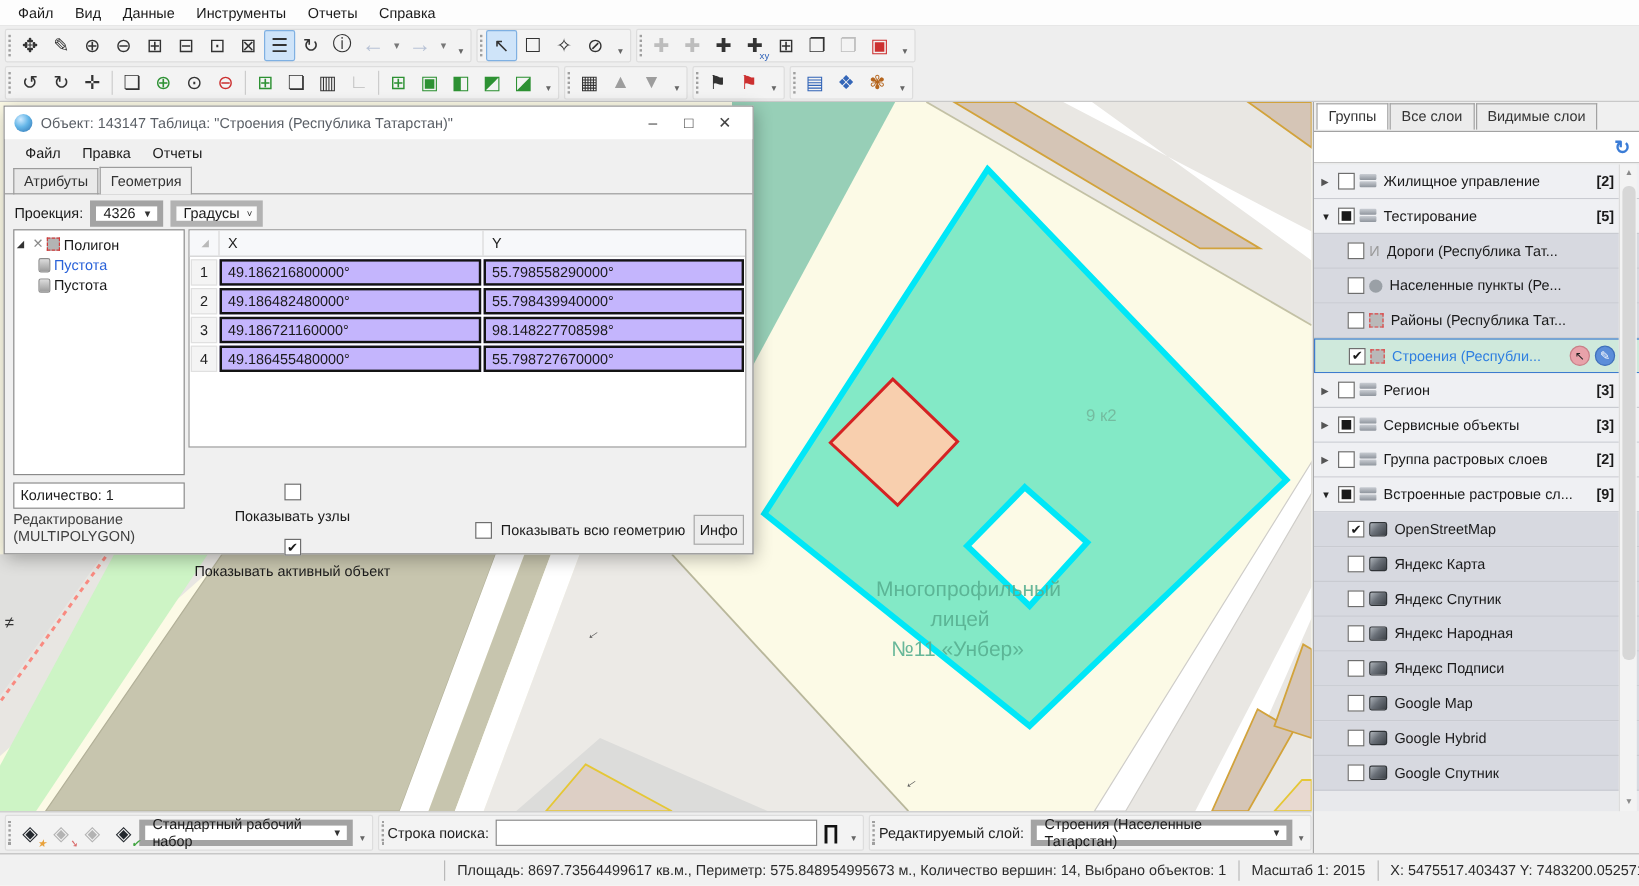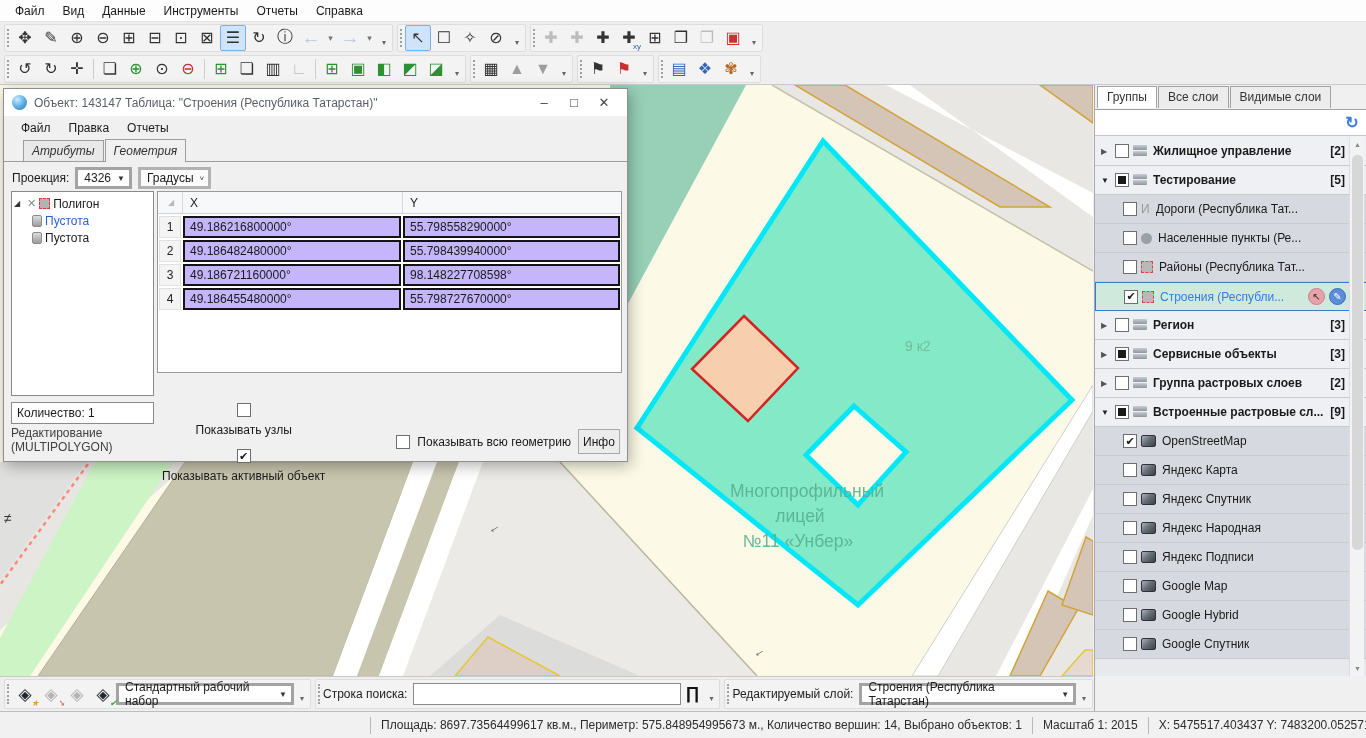--- a/index.html
+++ b/index.html
@@ -35,26 +35,26 @@
   .map-area { position:absolute; left:0; top:85px; width:1093px; height:591px; background:#fcfae6; }
 
   
   .dialog { position:absolute; left:3px; top:88px; width:625px; height:374px; background:#f0f0f0; border:1px solid #8e8e8e; box-shadow:2px 4px 14px rgba(0,0,0,.3); }
   .d-title { height:27px; background:#ffffff; display:flex; align-items:center; padding:0 8px; }
   .globe { width:15px; height:15px; border-radius:50%; background:radial-gradient(circle at 35% 30%, #cfeaff 0%, #64b6e8 45%, #2d6fae 100%); margin-right:7px; flex:none; }
   .d-title .txt { color:#5a5f66; flex:1; white-space:nowrap; overflow:hidden; }
   .wbtn { width:30px; text-align:center; color:#444; font-size:13px; cursor:default; }
   .d-menu { height:23px; display:flex; align-items:center; padding-left:8px; }
   .d-menu span { padding:2px 9px; }
-  .d-tabs { height:22px; display:flex; align-items:flex-end; padding-left:19px;font-style:italic; }
+  .d-tabs { height:22px; display:flex; align-items:flex-end; padding-left:7px; }
   .dtab { padding:3px 8px 4px; border:1px solid #9c9c9c; border-bottom:none; background:#e9e9e9; margin-right:1px; position:relative; top:1px; color:#333; }
   .dtab.active { background:#f0f0f0; z-index:2; padding-top:4px; }
   .d-tabline { position:absolute; left:0; right:0; top:72px; border-top:1px solid #9c9c9c; }
   .d-proj { position:absolute; left:8px; top:78px; display:flex; align-items:center; gap:6px; }
-  .combo { background:#fff; border:3px solid #a3a3a3; height:22px; display:flex; align-items:center; padding:0 4px 0 6px; gap:6px; }
+  .combo { background:#fff; border:5px solid #a3a3a3; height:22px; display:flex; align-items:center; padding:0 4px 0 6px; gap:6px; }
   .combo .arr { font-size:8px; color:#333; }
   .combo.flat { border-color:#b2b2b2; background:#fbfbfb; }
 
   .d-tree { position:absolute; left:7px; top:102px; width:143px; height:205px; background:#fff; border:1px solid #8a8a8a; padding:3px 2px; overflow:hidden; }
   .d-tree .node { display:flex; align-items:center; height:17px; gap:3px; }
   .d-tree .node.child { padding-left:18px; }
   .exp { font-size:8px; color:#333; width:10px; }
   .xicn { color:#8a8a8a; font-size:11px; }
   .sqicn { width:11px; height:11px; background:#b3b3b3; border:1px dashed #d23c3c; flex:none; }
   .cylicn { width:10px; height:12px; background:linear-gradient(#dcdcdc,#9c9c9c); border:1px solid #8c8c8c; border-radius:2px; flex:none; }
@@ -101,21 +101,21 @@
   .prow .exp2 { width:14px; font-size:8px; color:#555; flex:none; }
   .prow .exp2.down { color:#222; }
   .prow .licon { margin:0 6px 0 4px; flex:none; }
   .gicon { width:14px; height:13px; display:flex; flex-direction:column; gap:1px; }
   .gicon i { height:5px; background:linear-gradient(#c9cdd3,#8f959d); border-radius:1px; }
   .poly-ic { width:12px; height:12px; background:#b9b9b9; border:1px dashed #e04545; }
   .line-ic { font-size:12px; color:#9a9a9a; font-style:normal; }
   .pt-ic { width:11px; height:11px; border-radius:50%; background:#9aa0a6; }
   .rast-ic { width:15px; height:12px; border-radius:2px; background:linear-gradient(135deg,#aeb4ba 0%,#6a7078 45%,#3c4147 100%); border:1px solid #2f3337; }
   .prow .plabel { white-space:nowrap; overflow:hidden; }
-  .prow.group .plabel { font-weight:bold; }
+  .prow.group .plabel { font-weight:normal; }
   .prow .pcount { position:absolute; right:22px; font-weight:bold; }
   .prow.selected .plabel { color:#2f7fe0; }
   .acticons { position:absolute; right:20px; display:flex; gap:4px; }
   .aic { width:17px; height:17px; border-radius:50%; display:flex; align-items:center; justify-content:center; font-size:10px; }
   .aic.pink { background:#e8a2aa; color:#222; border:1px solid #c97f88; }
   .aic.blue { background:#5b8dd9; color:#fff; border:1px solid #3f6fba; }
   .pscroll { position:absolute; right:2px; top:52px; width:15px; height:539px; background:#f3f3f3; border-left:1px solid #dcdcdc; }
   .pscroll .sarr { position:absolute; left:0; width:15px; height:15px; display:flex; align-items:center; justify-content:center; font-size:7px; color:#8a8a8a; }
   .pscroll .sarr.up { top:0; } .pscroll .sarr.dn { bottom:0; }
   .pscroll .thumb { position:absolute; left:2px; top:18px; width:11px; height:395px; background:#d7d7d7; border-radius:5px; }
@@ -552,21 +552,21 @@
     </div>
     <div class="tgroup">
       <span class="lblt">Строка поиска:</span>
       <input class="binp" value="" style="">
       <span class="bino">∏</span>
       <span class="tmore">▾</span>
     </div>
     <div class="tgroup">
       <span class="lblt">Редактируемый слой:</span>
       <span class="combo" style="min-width:208px; justify-content:space-between">
-        <span>Строения (Республика Татарстан)</span>
+        <span>Строения (Населенные Татарстан)</span>
         <span class="arr">▼</span>
       </span>
       <span class="tmore">▾</span>
     </div>
   </div>
 
   <div class="statusbar">
     <span class="ssec first">Площадь: 8697.73564499617 кв.м., Периметр: 575.848954995673 м., Количество вершин: 14, Выбрано объектов: 1</span>
     <span class="ssec">Масштаб 1: 2015</span>
     <span class="ssec">

